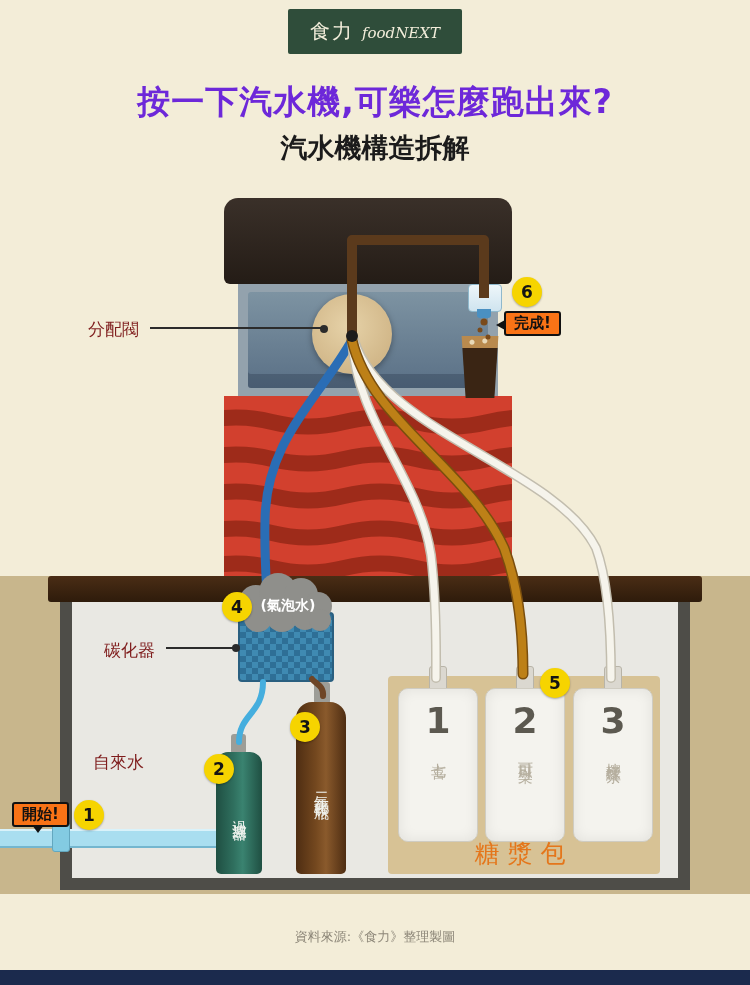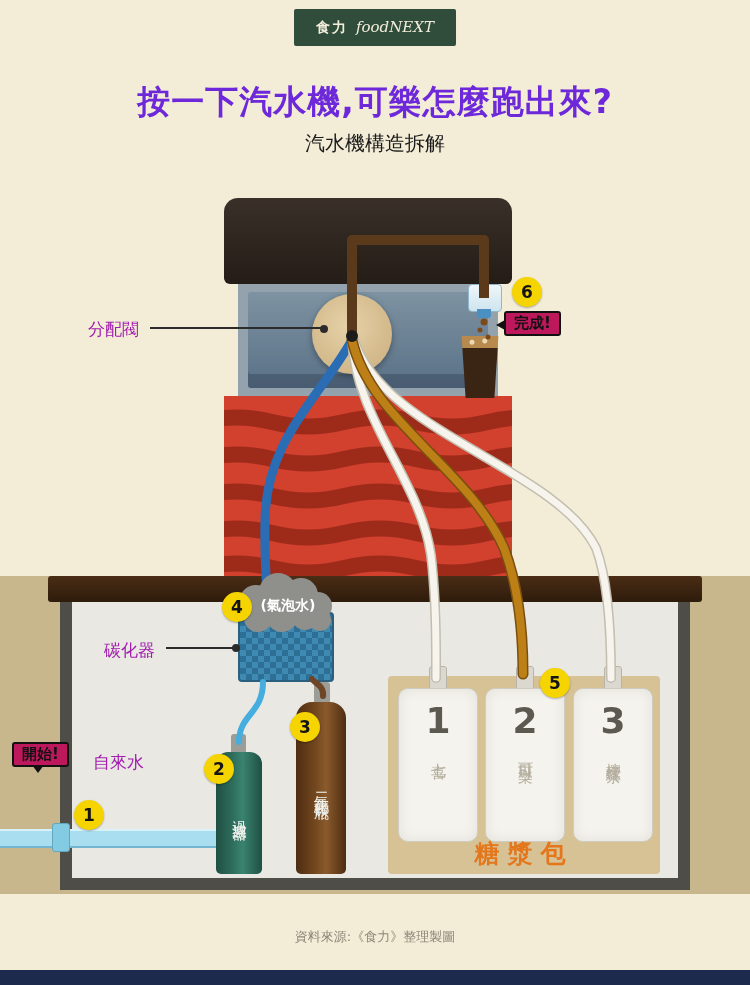--- a/index.html
+++ b/index.html
@@ -2,26 +2,26 @@
 <html><head>
 <meta charset="utf-8">
 <style>
   html,body{margin:0;padding:0;background:#f3edd8;}
   .page{position:relative;width:750px;height:985px;margin:0 auto;overflow:hidden;
         background:#f3edd8;font-family:"DejaVu Sans",sans-serif;color:#111;}
 
   
   .logo-box{position:absolute;top:9px;left:50%;transform:translateX(-50%);
             background:#2f4d3a;padding:9px 22px;display:flex;gap:8px;align-items:baseline;border-radius:2px;}
-  .logo-zh{font-family:"DejaVu Serif",serif;font-size:14px;font-weight:700;color:#f3eedb;letter-spacing:2px;}
+  .logo-zh{font-family:"DejaVu Serif",serif;font-size:20px;font-weight:400;color:#f3eedb;letter-spacing:2px;}
   .logo-en{font-family:"DejaVu Serif",serif;font-style:italic;font-size:15px;color:#f3eedb;}
   .title{position:absolute;top:80px;left:0;width:100%;text-align:center;
          font-size:33px;font-weight:800;letter-spacing:1px;color:#6d28d9;}
   .subtitle{position:absolute;top:130px;left:0;width:100%;text-align:center;
-            font-size:20px;font-weight:400;color:#1b1b1b;}
+            font-size:27px;font-weight:700;color:#1b1b1b;}
 
   
   .tan-band{position:absolute;left:0;top:576px;width:750px;height:318px;background:#c8b68c;}
 
   
   .machine-top{position:absolute;left:224px;top:198px;width:288px;height:86px;
                background:linear-gradient(#3a3029,#241c16);border-radius:14px 14px 6px 6px;}
   .machine-mid{position:absolute;left:238px;top:284px;width:260px;height:112px;background:#93a2ad;}
   .machine-mid-inner{position:absolute;left:10px;top:8px;width:240px;height:96px;
                      background:linear-gradient(#7d93a2,#5a7086);
@@ -42,21 +42,21 @@
                background:#d7c295;border-radius:4px;}
   .bag{position:absolute;top:12px;width:78px;height:152px;background:#f4f3ee;
        border:1px solid #cfccc2;border-radius:10px;display:flex;flex-direction:column;align-items:center;
        box-shadow:inset 0 0 14px rgba(0,0,0,.08);}
   .bag-num{margin-top:14px;font-size:36px;font-weight:600;color:#5c5950;line-height:1;}
   .bag-name{margin-top:12px;writing-mode:vertical-lr;height:46px;font-size:15px;
             letter-spacing:2px;line-height:19px;color:#b5ae9e;}
   .bag-neck{position:absolute;top:-10px;width:16px;height:24px;background:#dbd8d0;
             border:1px solid #b8b4a8;border-radius:3px;}
   .syrup-title{position:absolute;bottom:4px;left:0;width:100%;text-align:center;
-               font-size:25px;font-weight:700;letter-spacing:8px;color:#e4761b;}
+               font-size:25px;font-weight:400;letter-spacing:8px;color:#e4761b;}
 
   
   .filter-cap{position:absolute;left:231px;top:734px;width:15px;height:20px;background:#9d9d97;border-radius:3px;}
   .filter{position:absolute;left:216px;top:752px;width:46px;height:122px;border-radius:12px 12px 5px 5px;
           background:linear-gradient(90deg,#1f4f42,#2f6f5e 38%,#3a8370 58%,#1f4f42);
           display:flex;align-items:center;justify-content:center;}
   .co2-valve{position:absolute;left:314px;top:682px;width:16px;height:22px;background:#9d9d97;border-radius:3px;}
   .co2{position:absolute;left:296px;top:702px;width:50px;height:172px;border-radius:16px 16px 5px 5px;
        background:linear-gradient(90deg,#4e2d12,#74481f 40%,#8a5a2c 60%,#4e2d12);
        display:flex;align-items:center;justify-content:center;}
@@ -78,24 +78,24 @@
   .cup{position:absolute;left:460px;top:336px;width:40px;height:62px;
        clip-path:polygon(4% 0,96% 0,86% 100%,14% 100%);
        background:radial-gradient(circle at 30% 10%, #e8d9b8 2px, transparent 3px),
                   radial-gradient(circle at 62% 8%, #e8d9b8 2px, transparent 3px),
                   linear-gradient(#b98a4e 0 12px,#3a2514 12px);}
 
   
   .overlay{position:absolute;left:0;top:0;width:750px;height:985px;pointer-events:none;}
 
   
-  .lbl{position:absolute;font-size:17px;color:#a21caf;}
+  .lbl{position:absolute;font-size:17px;color:#7f1d1d;}
   .cloud-label{position:absolute;left:240px;top:597px;width:96px;text-align:center;
                font-size:14px;font-weight:700;color:#fff;}
-  .tag{position:absolute;background:#be185d;border:2px solid #111;border-radius:3px;
+  .tag{position:absolute;background:#f97316;border:2px solid #111;border-radius:3px;
        padding:1px 8px;font-size:15px;font-weight:700;color:#111;}
   .tag-start::after{content:"";position:absolute;left:18px;bottom:-8px;
        border-left:6px solid transparent;border-right:6px solid transparent;border-top:8px solid #111;}
   .tag-done::after{content:"";position:absolute;left:-10px;top:7px;
        border-top:5px solid transparent;border-bottom:5px solid transparent;border-right:9px solid #111;}
   .badge{position:absolute;width:30px;height:30px;border-radius:50%;background:#f6d400;
          display:flex;align-items:center;justify-content:center;font-size:17px;font-weight:700;color:#141414;
          box-shadow:0 1px 2px rgba(0,0,0,.3);}
 
   .footer{position:absolute;top:928px;left:0;width:100%;text-align:center;font-size:13px;color:#8d8779;}
@@ -204,21 +204,21 @@
       <circle cx="305" cy="617" r="13"></circle>
         <circle cx="320" cy="620" r="11"></circle>
     </g>
   </svg>
   <div class="cloud-label">(氣泡水)</div>
 
   <div class="lbl" style="left:88px;top:318px">分配閥</div>
   <div class="lbl" style="left:104px;top:639px">碳化器</div>
   <div class="lbl" style="left:93px;top:751px">自來水</div>
 
-  <div class="tag tag-start" style="left:12px;top:742px">開始!</div>
+  <div class="tag tag-start" style="left:12px;top:802px">開始!</div>
   <div class="tag tag-done" style="left:504px;top:311px">完成!</div>
 
   <div class="badge" style="left:74px;top:800px">1</div>
   <div class="badge" style="left:204px;top:754px">2</div>
   <div class="badge" style="left:290px;top:712px">3</div>
   <div class="badge" style="left:222px;top:592px">4</div>
   <div class="badge" style="left:540px;top:668px">5</div>
   <div class="badge" style="left:512px;top:277px">6</div>
 
   <div class="footer">資料來源:《食力》整理製圖</div>

